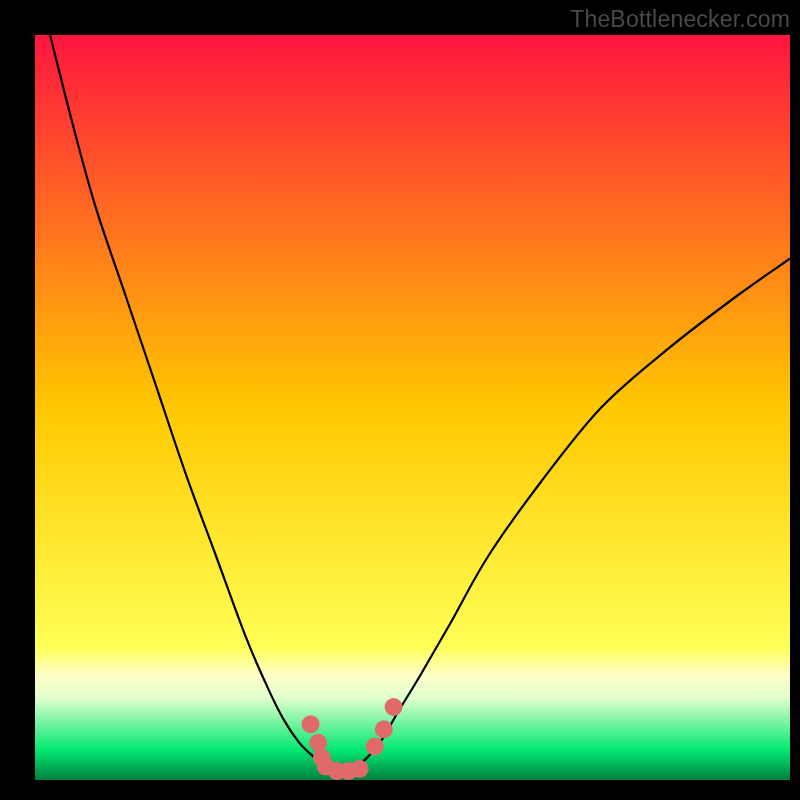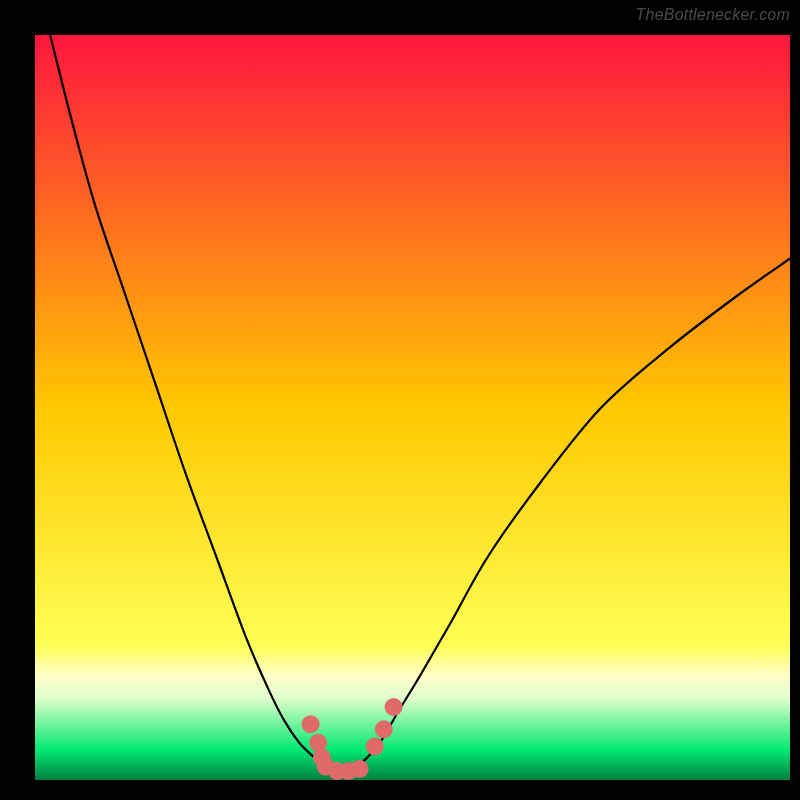--- a/index.html
+++ b/index.html
@@ -16,24 +16,23 @@
     top: 0;
     left: 0;
     width: 800px;
     height: 800px;
   }
   .watermark {
     position: absolute;
     top: 6px;
     right: 10px;
     color: #4a4a4a;
-    font-size: 16px;
+    font-size: 23px;
     font-weight: 500;
     letter-spacing: 0.2px;
-    font-style: italic;
   }
 </style>
 </head>
 <body>
 
 <svg class="frame" viewBox="0 0 800 800">
   <defs>
     <linearGradient id="bg-grad" x1="0" y1="0" x2="0" y2="1">
 
     <stop offset="0%" stop-color="#ff153e"></stop>

